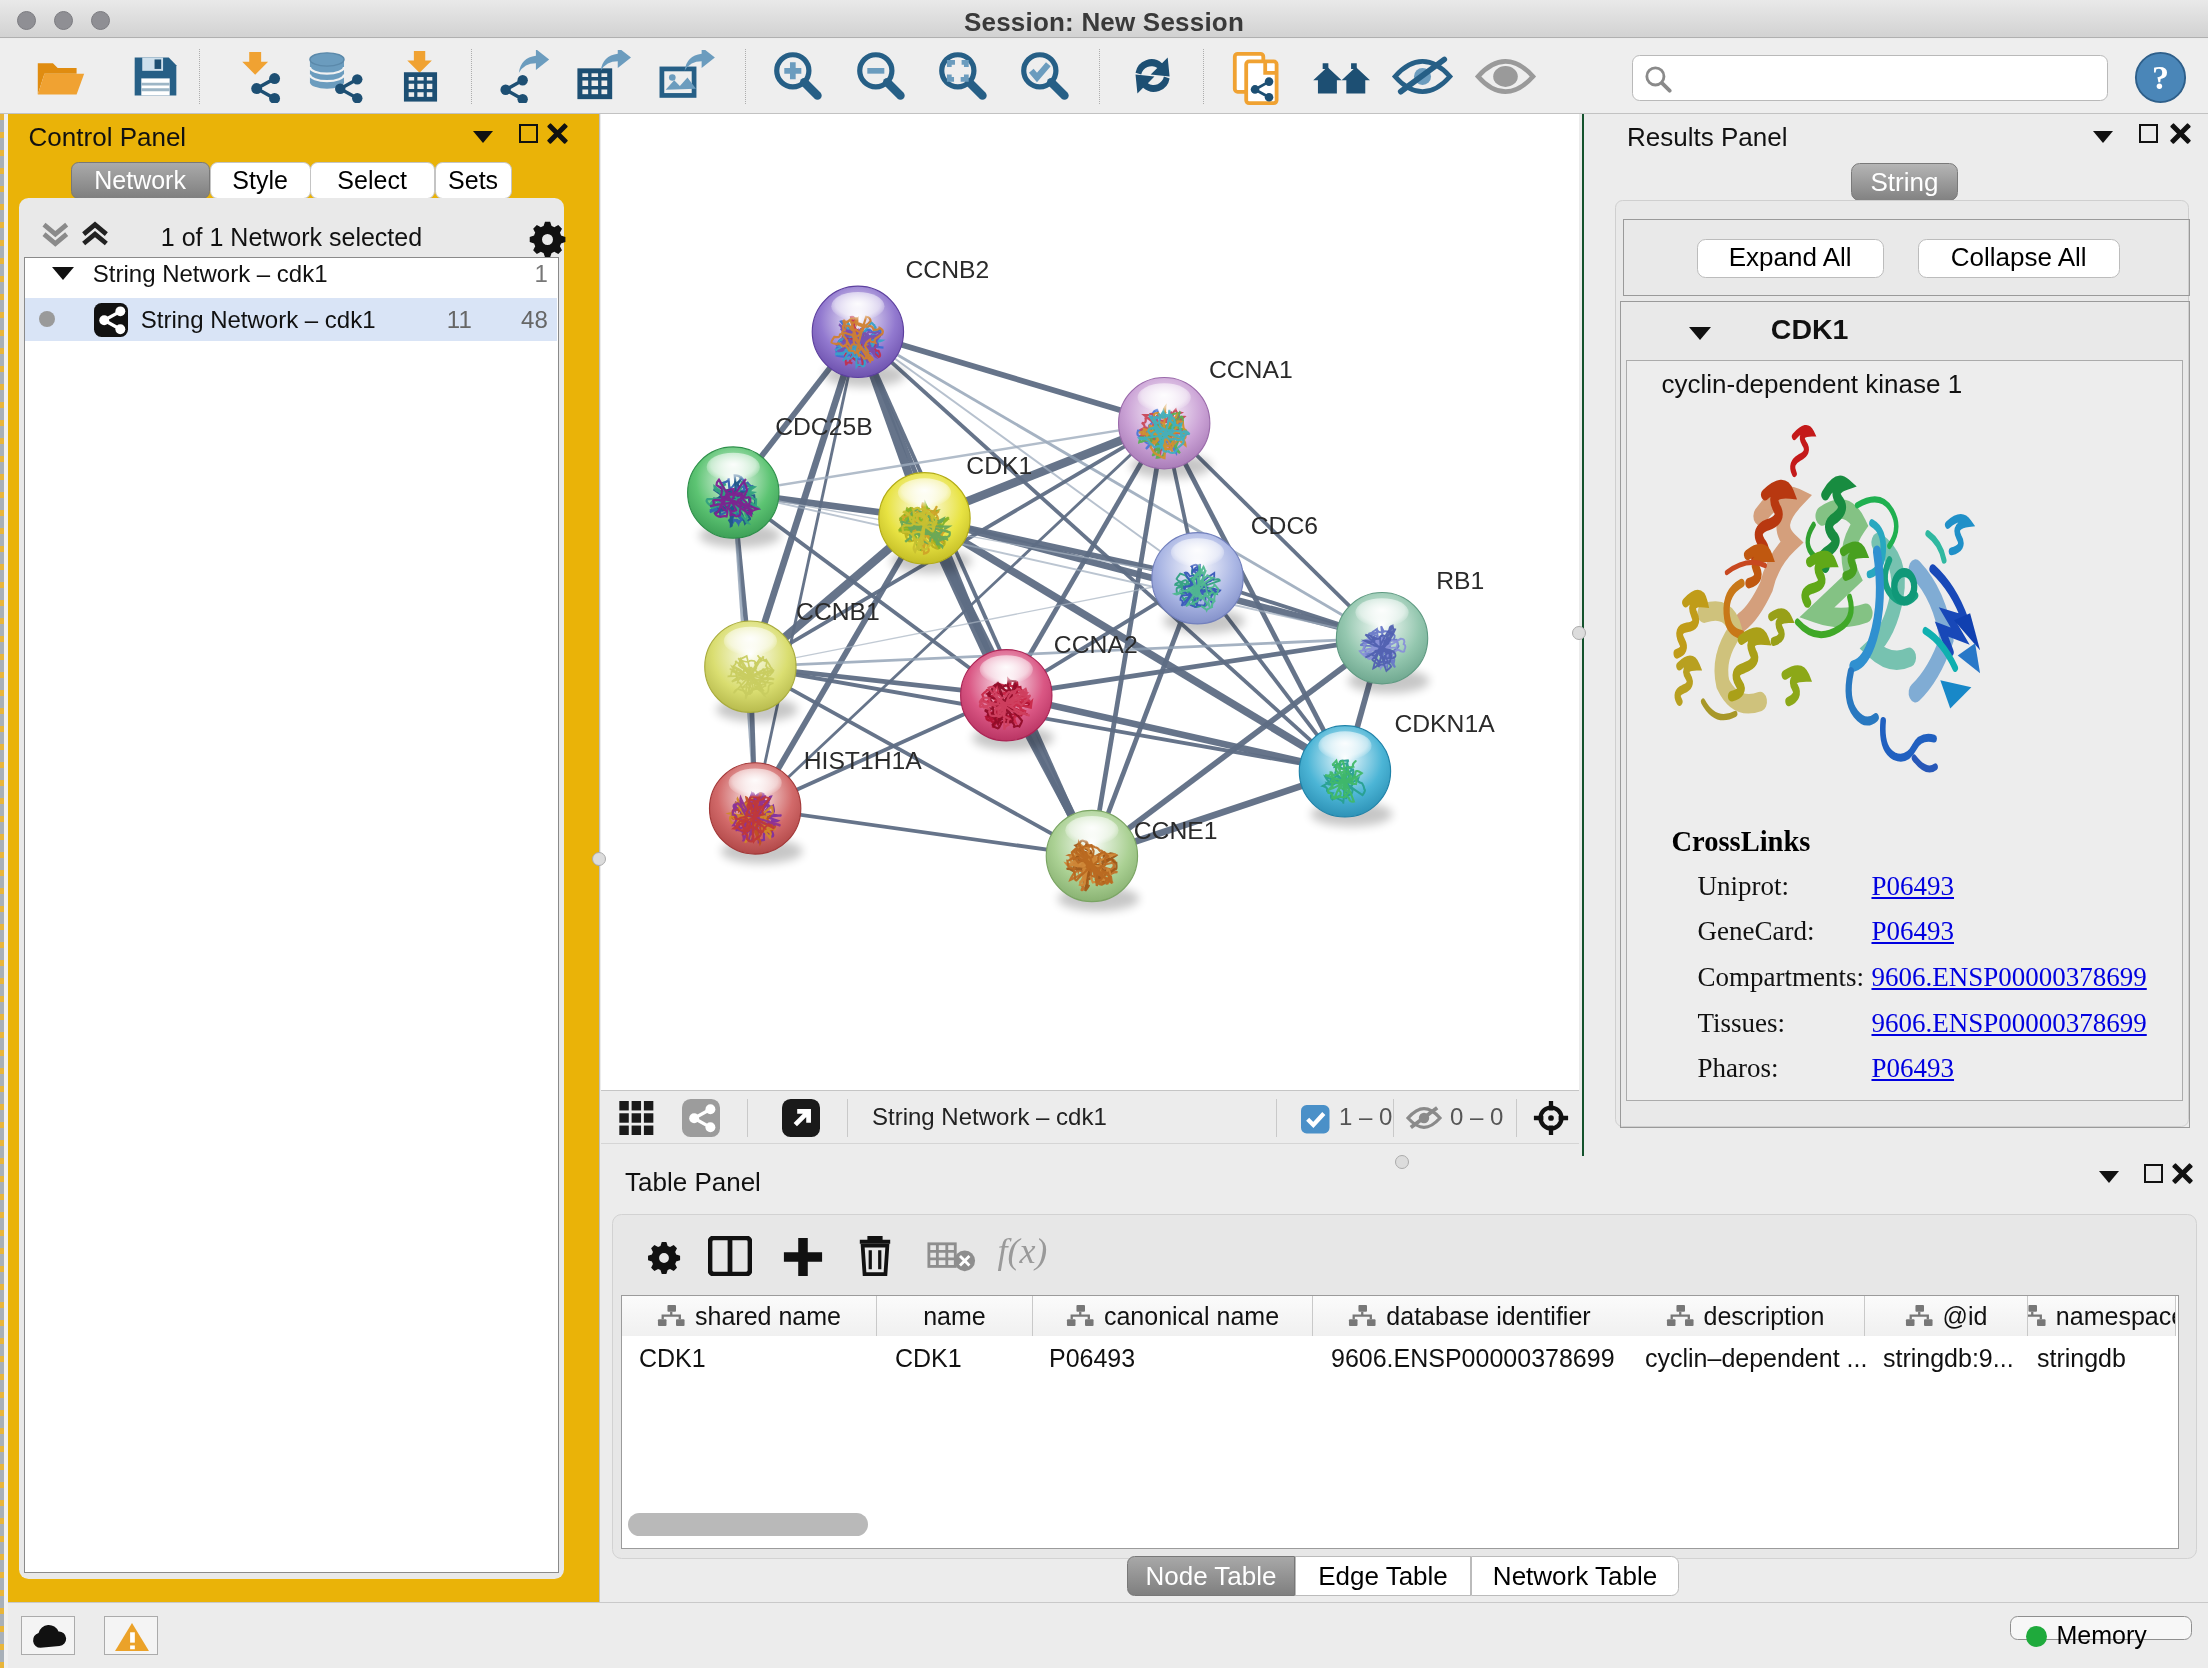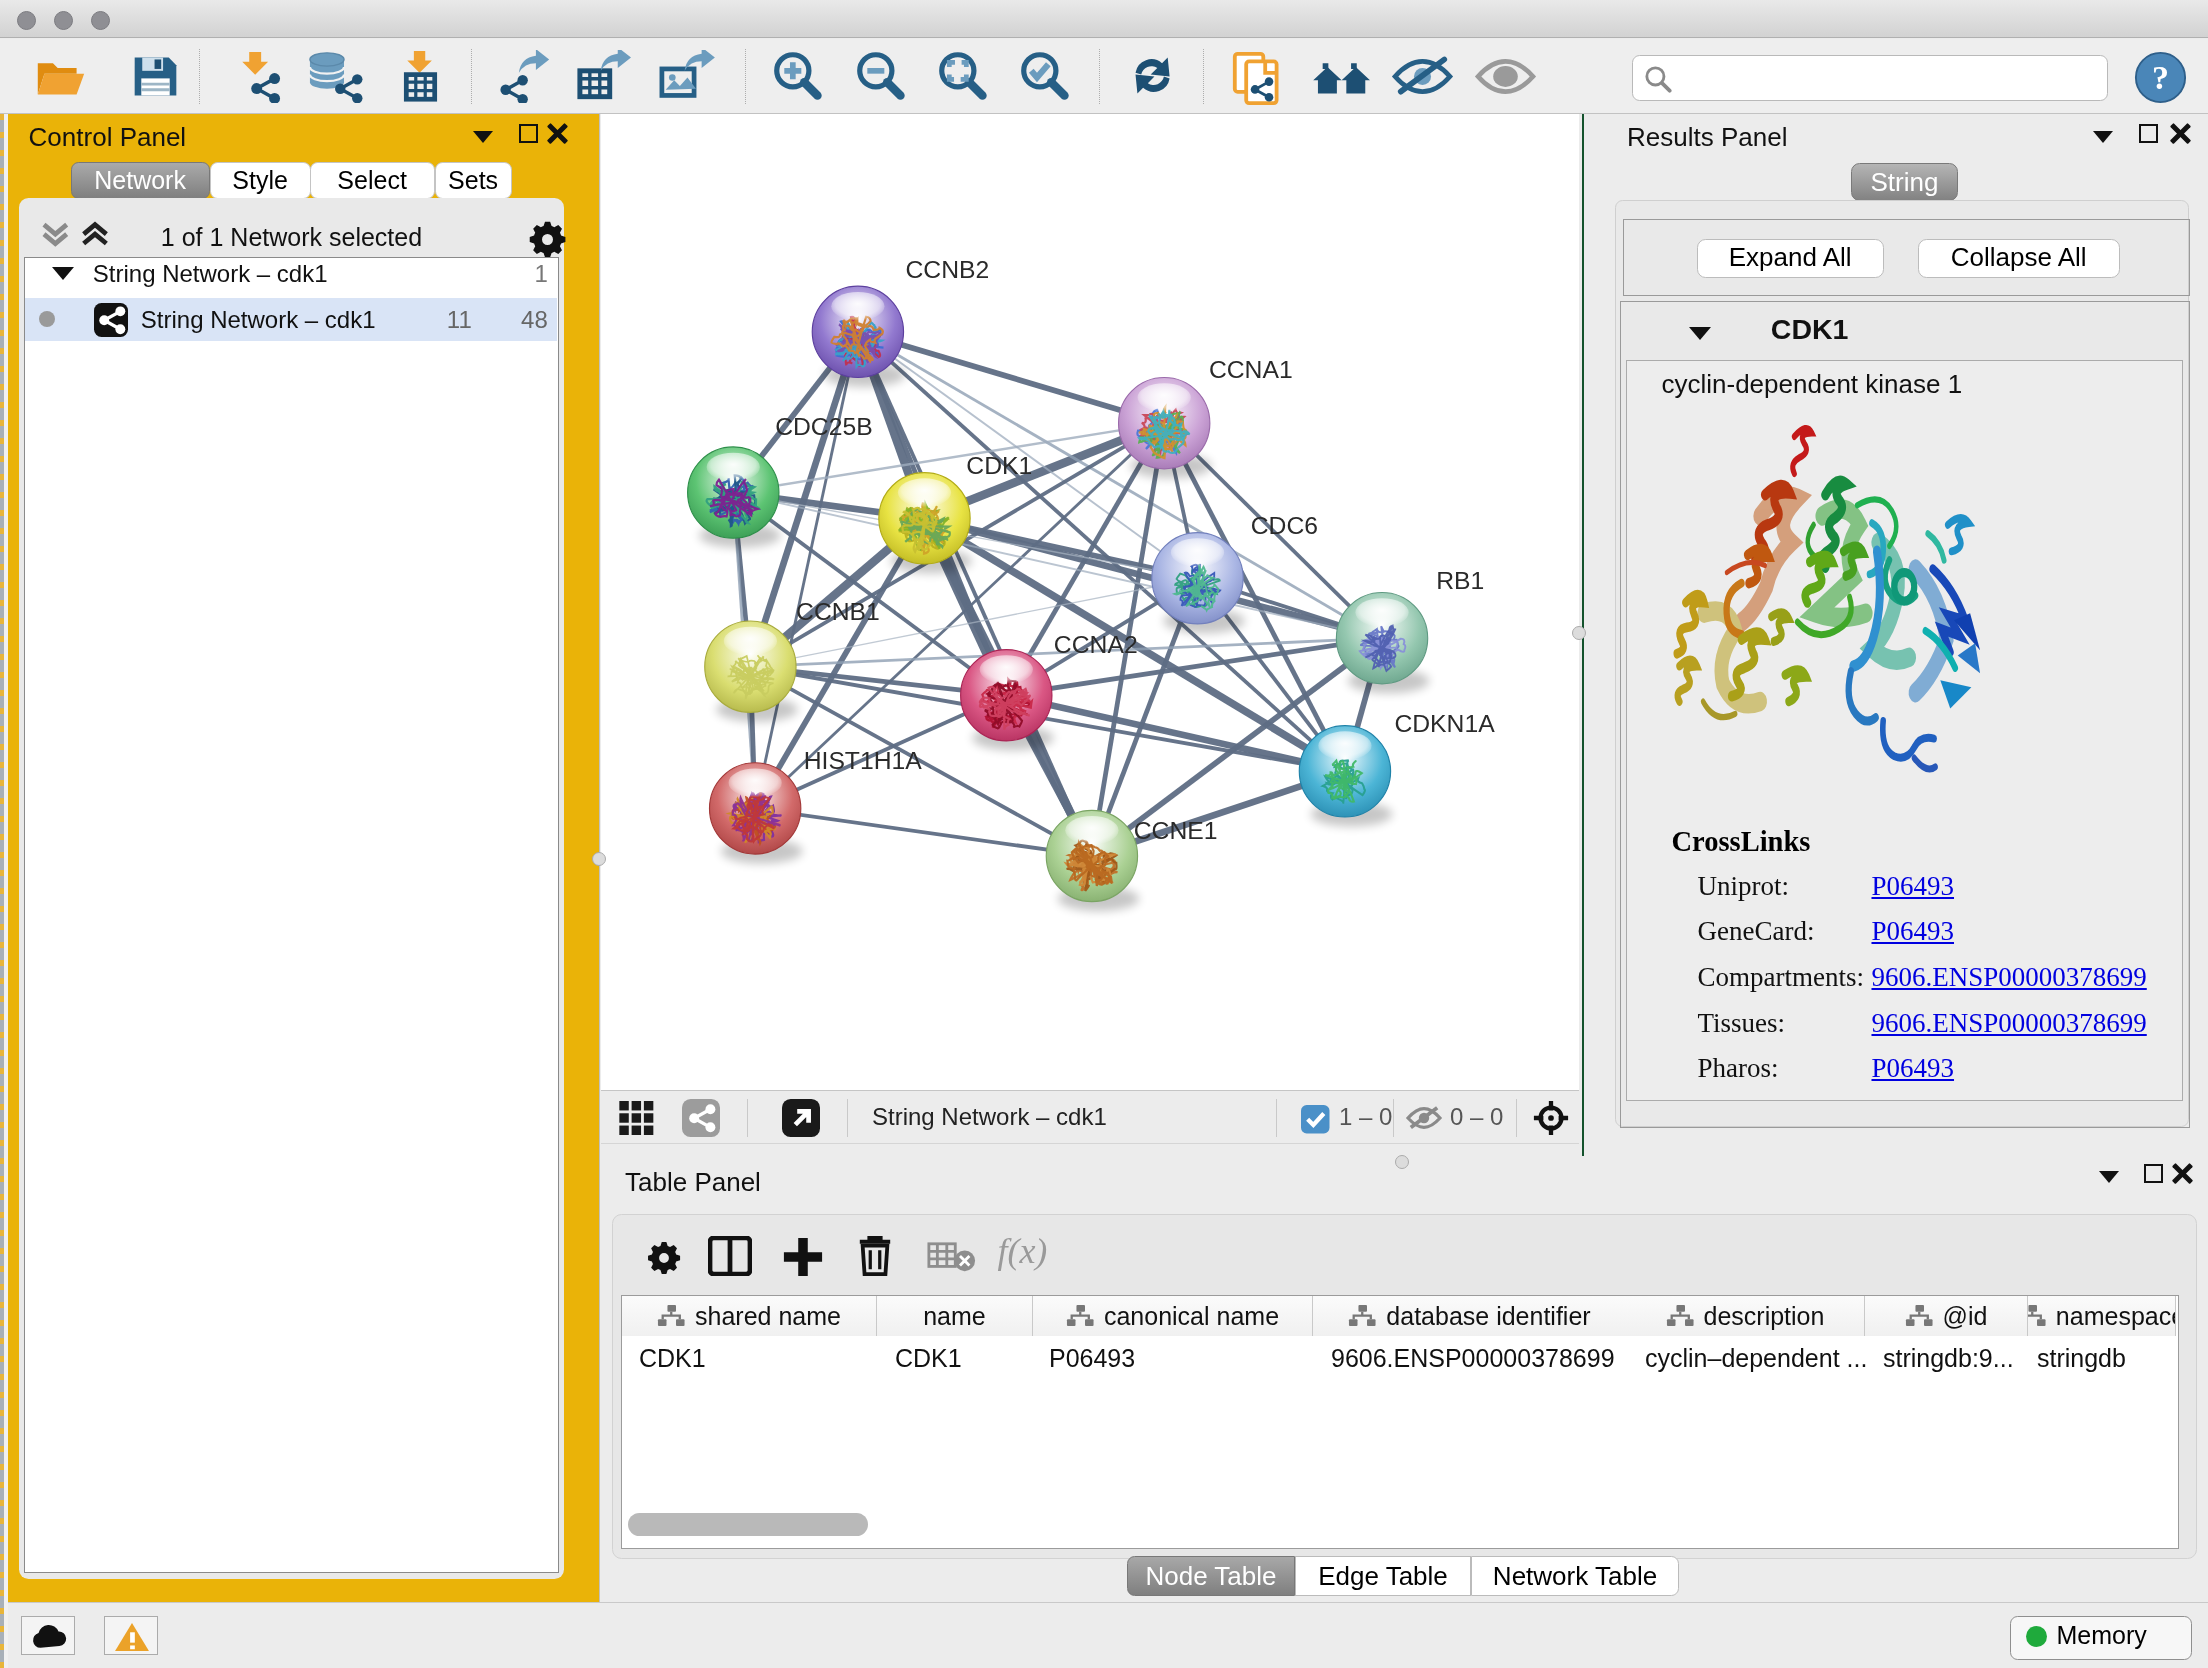--- a/index.html
+++ b/index.html
@@ -54,30 +54,31 @@
 #ttoolbox { position:absolute; left:11.4px; top:57px; width:1585px; height:345px; background:#e7e7e7; border:1px solid #d2d2d2; border-radius:9.5px;}
 #ttable { position:absolute; left:7.6px; top:80px; width:1558px; height:254px; background:#fff; border:1.9px solid #9b9b9b; }
 .tcol svg { flex-shrink:0; } .tcol { position:absolute; top:0; height:40px; overflow:hidden; border-right:1.9px solid #c9c9c9; background:linear-gradient(#fbfbfb,#f0f0f0);
   font-size:25px; color:#111; display:flex; align-items:center; justify-content:center; gap:9.5px;}
 .trow { position:absolute; top:42px; height:40px; font-size:25px; color:#111; display:flex; align-items:center; }
 .tbtn { position:absolute; top:399px; height:40px; background:#fff; border:1px solid #bbb; font-size:26px;
   text-align:center; line-height:38px; color:#000; }
 
 #statusbar { position:absolute; left:0; top:1602px; width:2208px; height:67px; background:#ececec; border-top:1px solid #c9c9c9; }
 .sbtn { position:absolute; top:13.3px; width:54px; height:39px; background:#f4f4f4; border:1px solid #ababab; }
-#membtn { position:absolute; left:2010px; top:13.3px; width:182px; height:44px; background:#f7f7f7;
+#membtn { position:absolute; left:2010px; top:13.3px; width:182px; height:24px; background:#f7f7f7;
   border:1.9px solid #8f8f8f; border-radius:7.6px; font-size:25px; line-height:37px; color:#000; }
 .grip { position:absolute; width:14.3px; height:14.3px; border-radius:50%; background:#dcdcdc; border:1px solid #ababab; }
 </style></head>
 <body>
 <div id="win">
 <div id="titlebar">
 <div class="tl" style="left:17px"></div>
 <div class="tl" style="left:54px"></div>
 <div class="tl" style="left:91px"></div>
+<div id="title">Session: New Session</div>
     </div>
 <div id="toolbar">
 <svg class="tbi" style="left:34px;" width="53" height="53" viewBox="0 0 56 56">
         <path d="M4 14 h16 l5 5 h20 v6 h-34 l-7 22 z" fill="#e08c10"></path>
         <path d="M4 47 l7 -22 h42 l-8 22 z" fill="#f0a232"></path>
       </svg>
 <svg class="tbi" style="left:129px;" width="53" height="53" viewBox="0 0 56 56">
         <path d="M6 8 h36 l8 8 v32 h-44 z" fill="#265f86"></path>
         <rect x="14" y="8" width="22" height="14" fill="#cfe0ec"></rect>
         <rect x="27" y="10" width="7" height="10" fill="#1d4f73"></rect>

